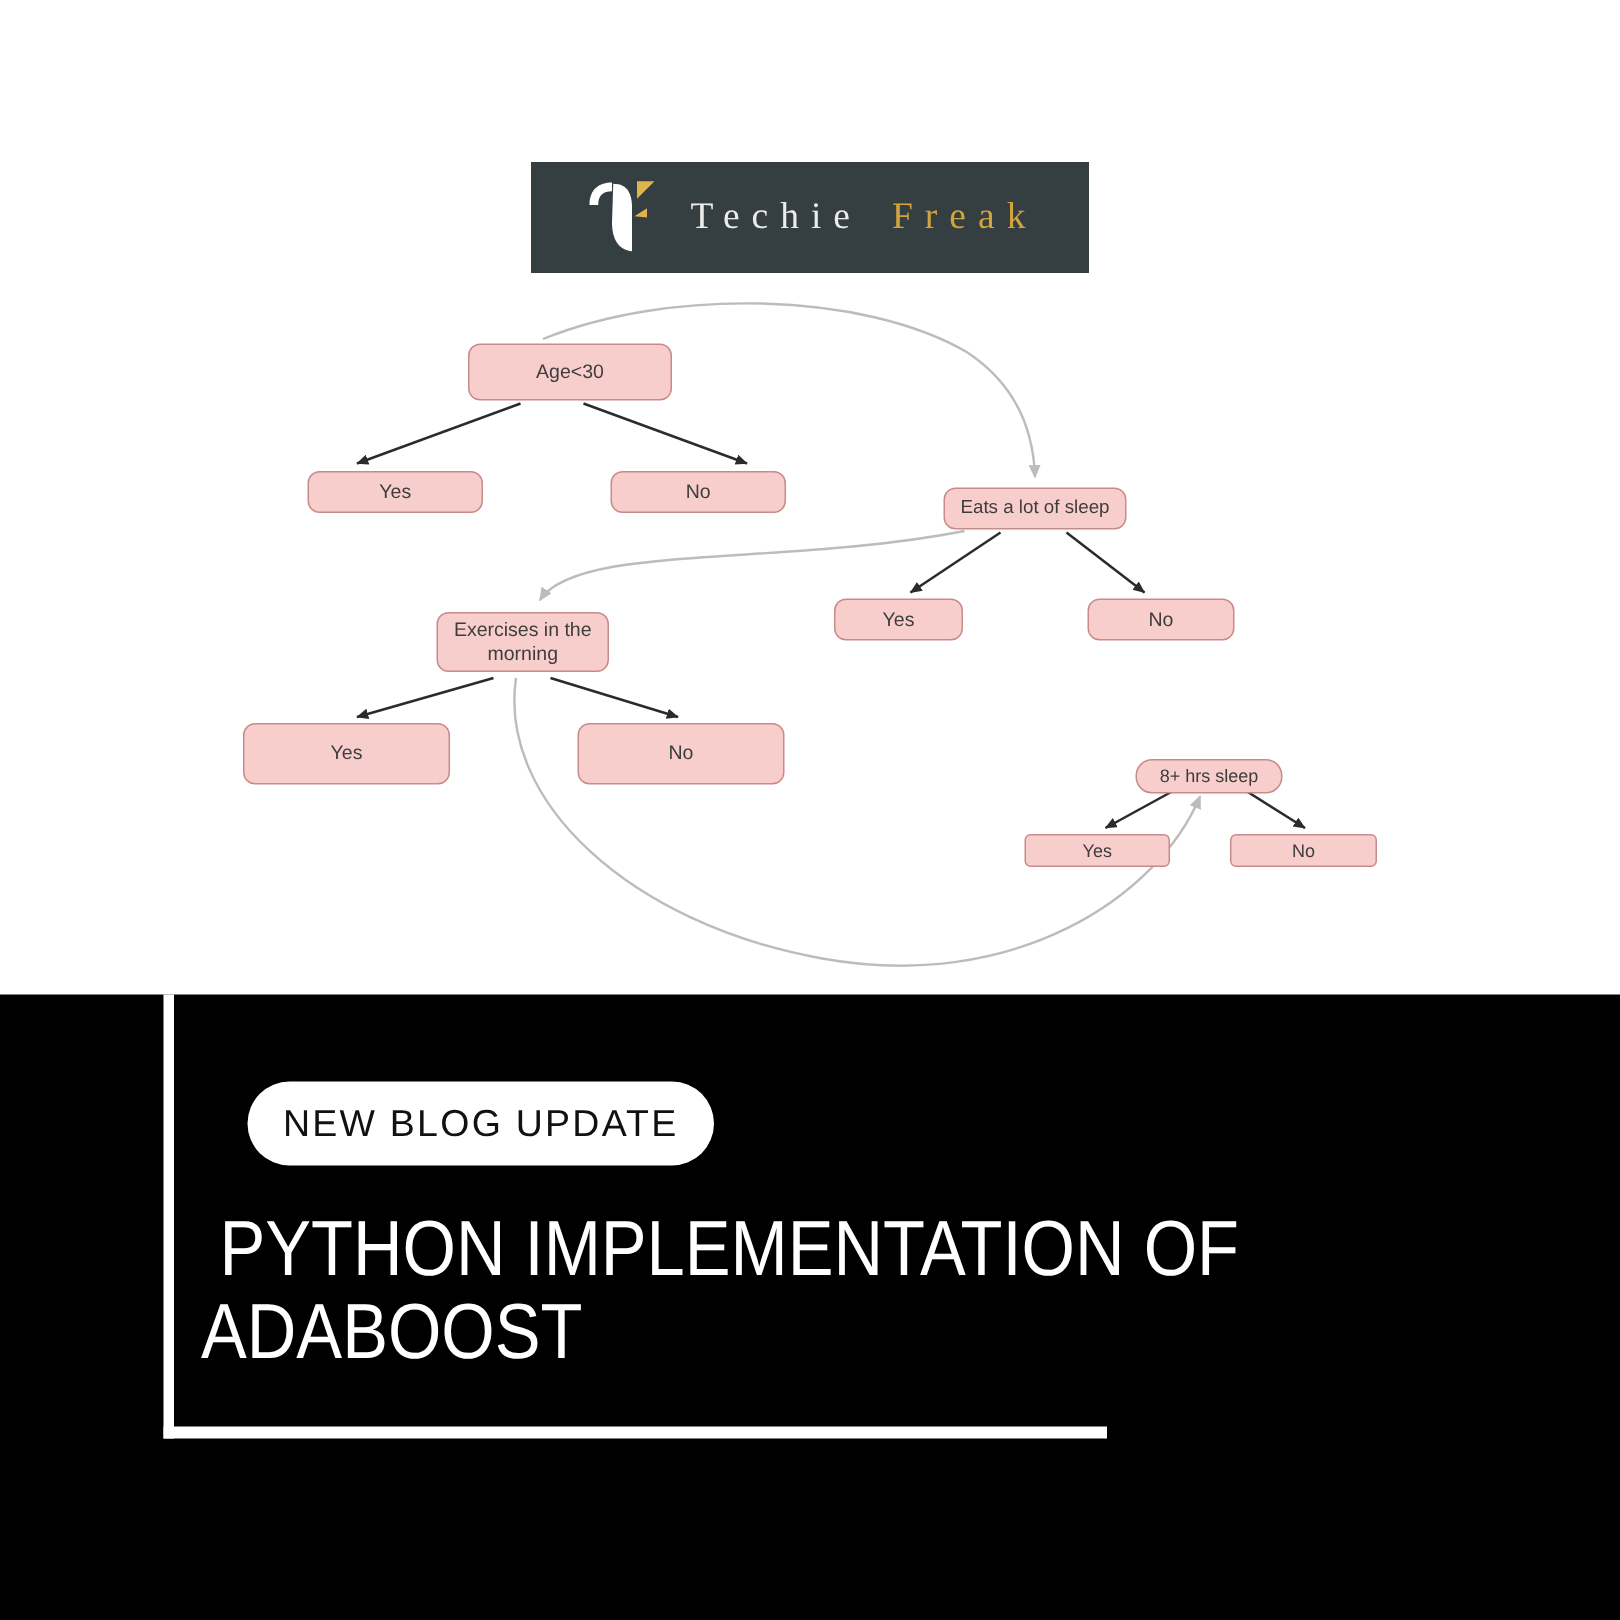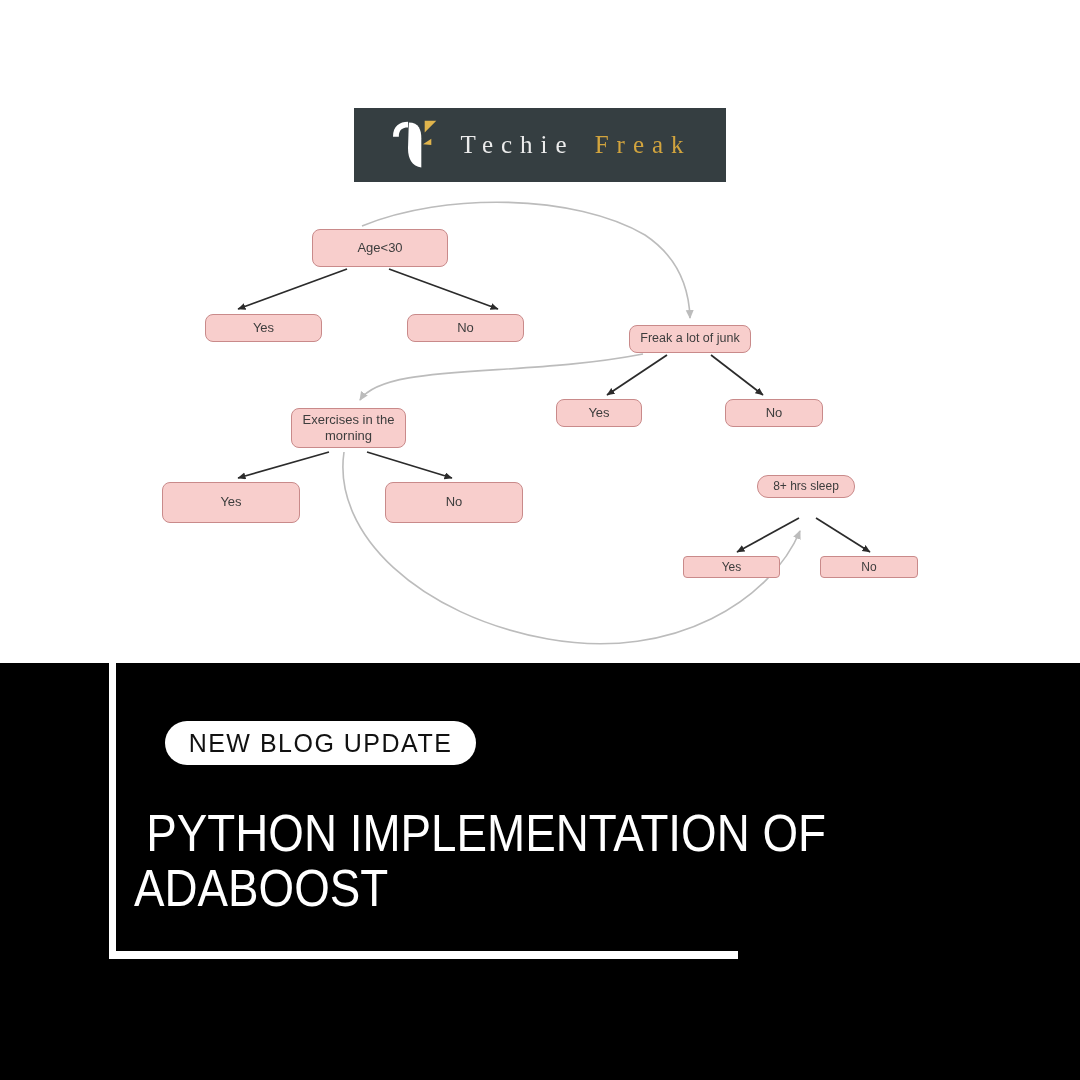--- a/index.html
+++ b/index.html
@@ -25,21 +25,21 @@
     position:absolute;display:flex;align-items:center;justify-content:center;text-align:center;
     background:var(--node-fill);border:1.6px solid var(--node-stroke);border-radius:8px;
     color:var(--node-text);font-size:13px;line-height:1.25;box-sizing:border-box;padding:1px 4px;
   }
   .node.small{font-size:12px;border-radius:4px;}
   
   .footer{position:absolute;left:0;top:663px;width:1080px;height:417px;background:var(--footer-bg);}
   .frame-v{position:absolute;left:109px;top:663px;width:7px;height:296px;background:var(--frame-accent);}
   .frame-h{position:absolute;left:109px;top:951px;width:629px;height:8px;background:var(--frame-accent);}
   .badge{
-    position:absolute;left:165px;top:721px;width:311px;height:44px;border-radius:28px;
+    position:absolute;left:165px;top:721px;width:311px;height:56px;border-radius:28px;
     background:var(--badge-bg);color:var(--badge-text);
     display:flex;align-items:center;justify-content:center;
     font-size:25px;letter-spacing:1.5px;white-space:nowrap;
   }
   .headline{
     position:absolute;left:134px;top:806px;width:812px;margin:0;
     color:var(--title-text);font-size:52px;line-height:55px;font-weight:normal;
     text-indent:14px;transform:scaleX(0.88);transform-origin:0 0;letter-spacing:0;
   }
 </style>
@@ -80,27 +80,27 @@
         <path d="M44,3 L58,3 L44,17 Z" fill="#e0b44c"></path>
         <path d="M42,31 L52,24.5 L52,32 Z" fill="#e0b44c"></path>
       </svg>
     </span>
     <span class="logo-text"><span class="logo-first">Techie</span><span class="logo-second">Freak</span></span>
   </div>
 
   <div class="node" style="left:312px;top:229px;width:136px;height:38px;">Age&lt;30</div>
   <div class="node" style="left:205px;top:314px;width:117px;height:28px;">Yes</div>
   <div class="node" style="left:407px;top:314px;width:117px;height:28px;">No</div>
-  <div class="node" style="left:629px;top:325px;width:122px;height:28px;font-size:12.5px;">Freak a lot of junk</div>
+  <div class="node" style="left:629px;top:325px;width:122px;height:28px;font-size:12.5px;">Eats a lot of sleep</div>
   <div class="node" style="left:556px;top:399px;width:86px;height:28px;">Yes</div>
   <div class="node" style="left:725px;top:399px;width:98px;height:28px;">No</div>
   <div class="node" style="left:291px;top:408px;width:115px;height:40px;">Exercises in the morning</div>
   <div class="node" style="left:162px;top:482px;width:138px;height:41px;">Yes</div>
   <div class="node" style="left:385px;top:482px;width:138px;height:41px;">No</div>
-  <div class="node small" style="left:757px;top:475px;width:98px;height:23px;border-radius:11px;">8+ hrs sleep</div>
+  <div class="node small" style="left:757px;top:506px;width:98px;height:23px;border-radius:11px;">8+ hrs sleep</div>
   <div class="node small" style="left:683px;top:556px;width:97px;height:22px;">Yes</div>
   <div class="node small" style="left:820px;top:556px;width:98px;height:22px;">No</div>
 
   <div class="footer"></div>
   <div class="frame-v"></div>
   <div class="frame-h"></div>
 
   <div class="badge">NEW BLOG UPDATE</div>
   <h1 class="headline">PYTHON IMPLEMENTATION OF ADABOOST</h1>
 

